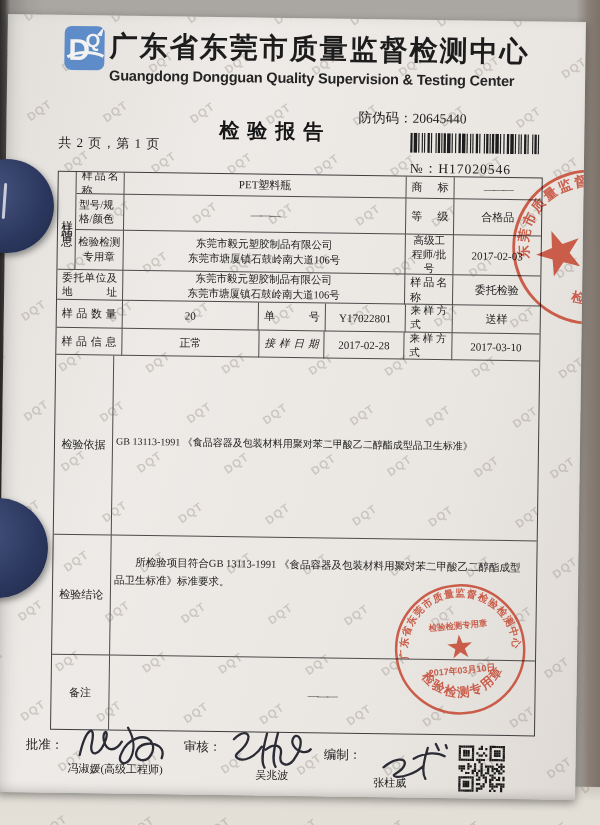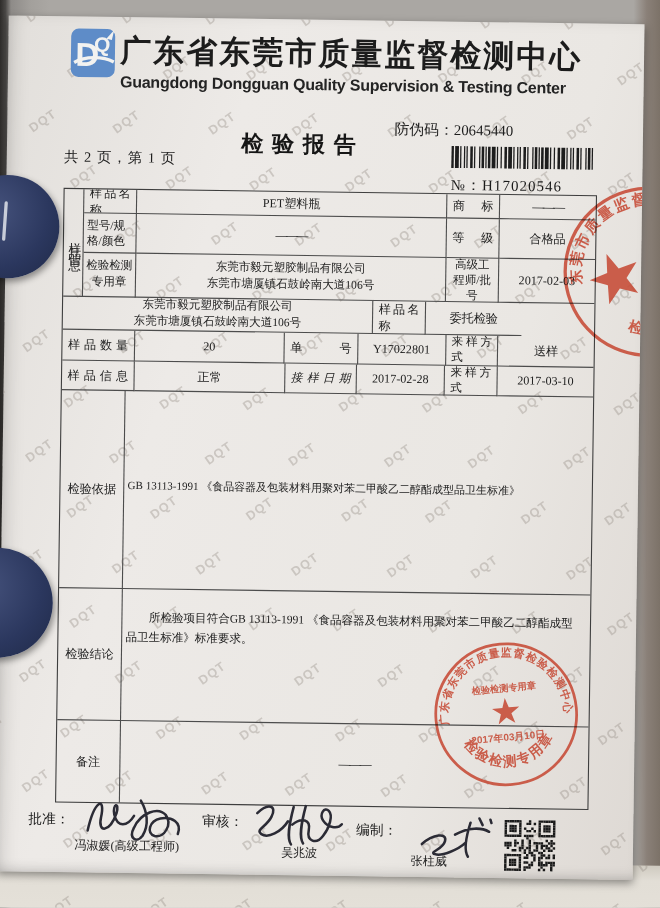--- a/index.html
+++ b/index.html
@@ -305,20 +305,23 @@
                 <span>东莞市塘厦镇石鼓岭南大道106号</span>
             </div>
             <div class="cell small" style="width:48px;height:40px;">
                 <span style="padding:0 3px;text-align:center;word-break:break-all;">高级工程师/批号</span>
               </div>
             <div class="cell nr" style="width:87px;height:40px;">2017-02-03</div>
           </div>
         </div>
       </div>
       <div class="row" style="height:30px;">
+        <div class="cell" style="width:66px;height:30px;">
+            <span class="j small">委托单位及地址</span>
+          </div>
         <div class="cell two-line small" style="width:282px;height:30px;">
           <span>东莞市毅元塑胶制品有限公司</span>
             <span>东莞市塘厦镇石鼓岭南大道106号</span>
         </div>
         <div class="cell" style="width:48px;height:30px;">
             <span class="j">样品名称</span>
           </div>
         <div class="cell nr" style="width:87px;height:30px;">委托检验</div>
       </div>
       <div class="row" style="height:28px;">

